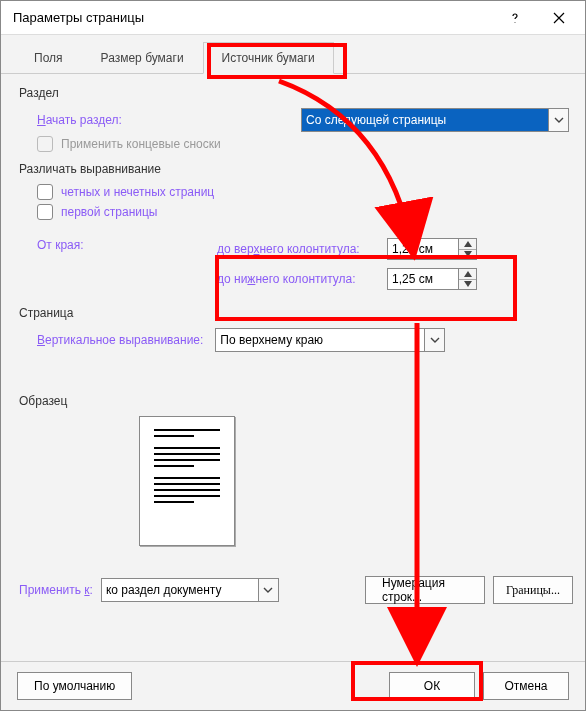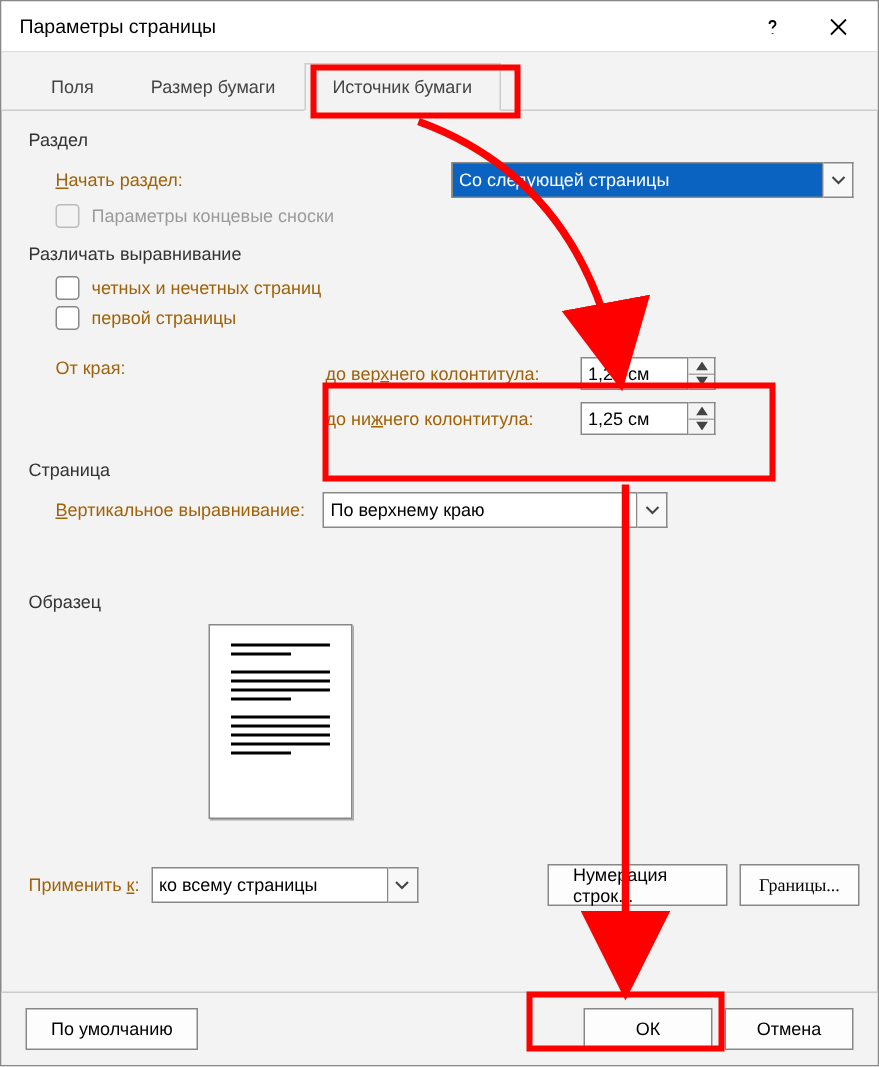--- a/index.html
+++ b/index.html
@@ -9,21 +9,21 @@
   .title { flex: 1; font-size: 13px; color: #000; }
   .tbtn { width: 44px; height: 30px; display: flex; align-items: center; justify-content: center; color: #000; }
   .tbtn svg { width: 12px; height: 12px; stroke: #000; stroke-width: 1.2; fill: none; }
   .tabs { display: flex; padding: 6px 14px 0 14px; gap: 0; background: #f3f3f3; border-bottom: 1px solid #ccc; }
   .tab { padding: 8px 18px; border: 1px solid transparent; position: relative; top: 1px; color: #444; cursor: pointer; text-align: right; }
   .tab.active { background: #f3f3f3; border: 1px solid #ccc; border-bottom: 1px solid #f3f3f3; }
   .content { padding: 8px 12px 0 18px; }
   .group-label { color: #333; margin: 4px 0 8px 0; }
   .indent { margin-left: 18px; }
   .row { display: flex; align-items: center; margin: 4px 0; }
-  .lbl { color: #a16207; }
+  .lbl { color: #8b5cf6; }
   .underline { text-decoration: underline; }
   .select { position: relative; display: inline-block; }
   .select-box { border: 1px solid #888; background: #fff; height: 24px; display: flex; align-items: center; padding: 0 4px; }
   .select-box.sel { background: #0a63c0; color: #fff; }
   .sel-btn { width: 20px; height: 24px; border: 1px solid #888; border-left: none; background: #f8f8f8; display: flex; align-items: center; justify-content: center; }
   .sel-btn svg { width: 10px; height: 10px; stroke: #444; stroke-width: 1.4; fill: none; }
   .checkbox { width: 16px; height: 16px; border: 1px solid #888; background: #fff; border-radius: 3px; margin-right: 8px; flex: none; }
   .checkbox.disabled { border-color: #bbb; background: #f3f3f3; border-radius: 3px; }
   .disabled-text { color: #9a9a9a; }
   .spin-wrap { display: flex; }
@@ -78,21 +78,21 @@
             <div class="sel-btn">
                 <svg viewBox="0 0 10 10">
                   <path d="M1 3 L5 7 L9 3"></path>
                 </svg>
               </div>
           </div>
         </div>
       </div>
       <div class="row">
         <div class="checkbox disabled"></div>
-        <span class="disabled-text">Параметры концевые сноски</span>
+        <span class="disabled-text">Применить концевые сноски</span>
       </div>
     </div>
 
     <div class="group-label" style="margin-top:10px;">Различать выравнивание</div>
     <div class="indent">
       <div class="row">
         <div class="checkbox"></div>
         <span class="lbl">четных и нечетных страниц</span>
       </div>
       <div class="row">
@@ -174,21 +174,21 @@
         <div class="pline"></div>
         <div class="pline"></div>
         <div class="pline"></div>
         <div class="pline short"></div>
     </div>
 
     <div class="row" style="margin-top:30px; gap:8px;">
       <span class="lbl"><span>Применить </span><span class="underline">к</span><span>:</span></span>
       <div class="select">
         <div style="display:flex;">
-          <div class="select-box" style="width: 158px;">ко всему страницы</div>
+          <div class="select-box" style="width: 158px;">ко раздел документу</div>
           <div class="sel-btn">
               <svg viewBox="0 0 10 10">
                 <path d="M1 3 L5 7 L9 3"></path>
               </svg>
             </div>
         </div>
       </div>
       <div style="flex:1;"></div>
       <div class="btn" style="width:120px;">Нумерация строк...</div>
       <div class="btn" style="width:80px;font-family:Liberation Serif, serif;">Границы...</div>

